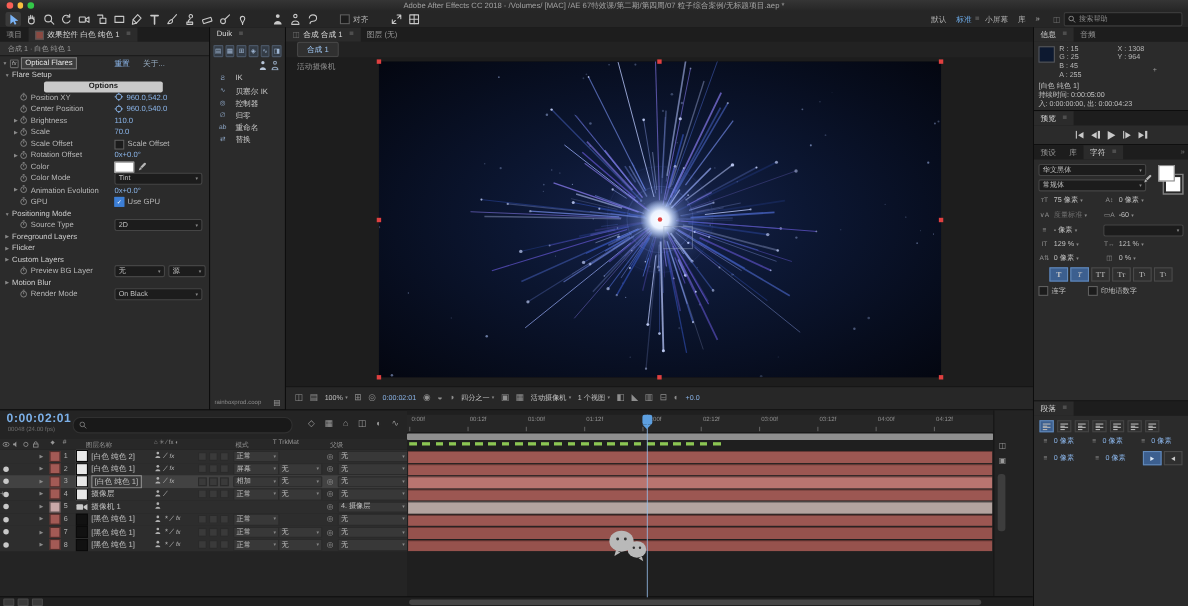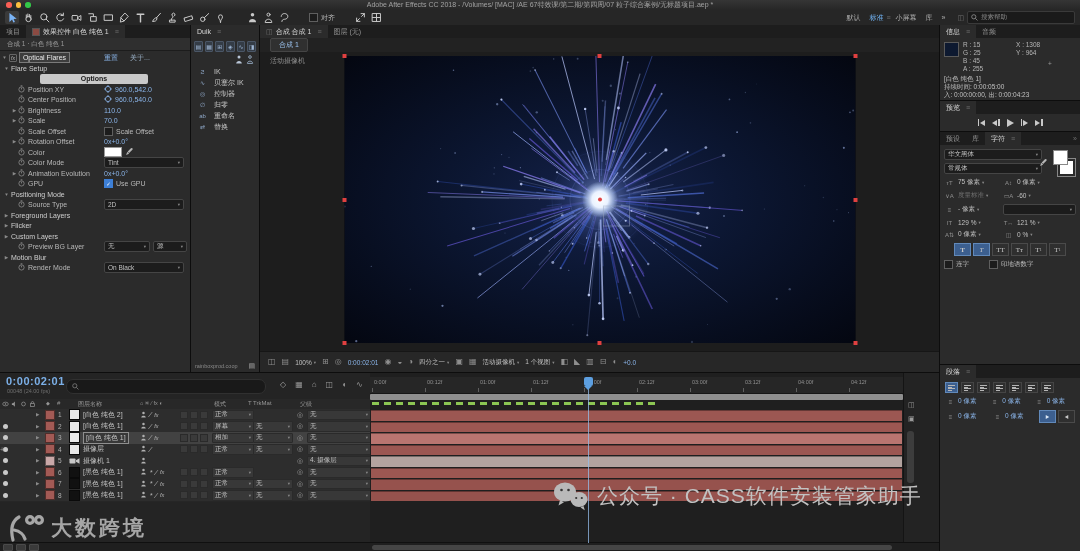--- a/index.html
+++ b/index.html
@@ -1693,24 +1693,14 @@
     <svg width="36" height="30" viewBox="0 0 36 30">
       <ellipse cx="13" cy="11" rx="11" ry="9.5" fill="#b9b9b9"></ellipse>
       <path d="M8 19l-1.5 5.5 5.5-3.2z" fill="#b9b9b9"></path>
       <circle cx="9.5" cy="9" r="1.3" fill="#333"></circle>
         <circle cx="16.5" cy="9" r="1.3" fill="#333"></circle>
       <ellipse cx="27" cy="18.5" rx="8.5" ry="7.5" fill="#b9b9b9"></ellipse>
       <path d="M31.5 25l1.3 4.2-4.3-2.6z" fill="#b9b9b9"></path>
       <circle cx="24.2" cy="17" r="1.1" fill="#333"></circle>
         <circle cx="29.8" cy="17" r="1.1" fill="#333"></circle>
     </svg>
-    <span class="wm-text">公众号 · CASS软件安装管家助手</span>
-  </div>
-  <div class="brand">
-    <svg width="38" height="30" viewBox="0 0 38 30" fill="none" stroke="#a6a6a6" stroke-width="3.2" stroke-linecap="round">
-      <path d="M7 27C4.5 17 6 8 13 4"></path>
-        <path d="M8 17c6 1 10 5 11 9"></path>
-      <circle cx="24" cy="7" r="3.4"></circle>
-        <circle cx="33" cy="7" r="3.4"></circle>
-    </svg>
-    <span class="brand-text">大数跨境</span>
   </div>
 </div>
 
 </body></html>

